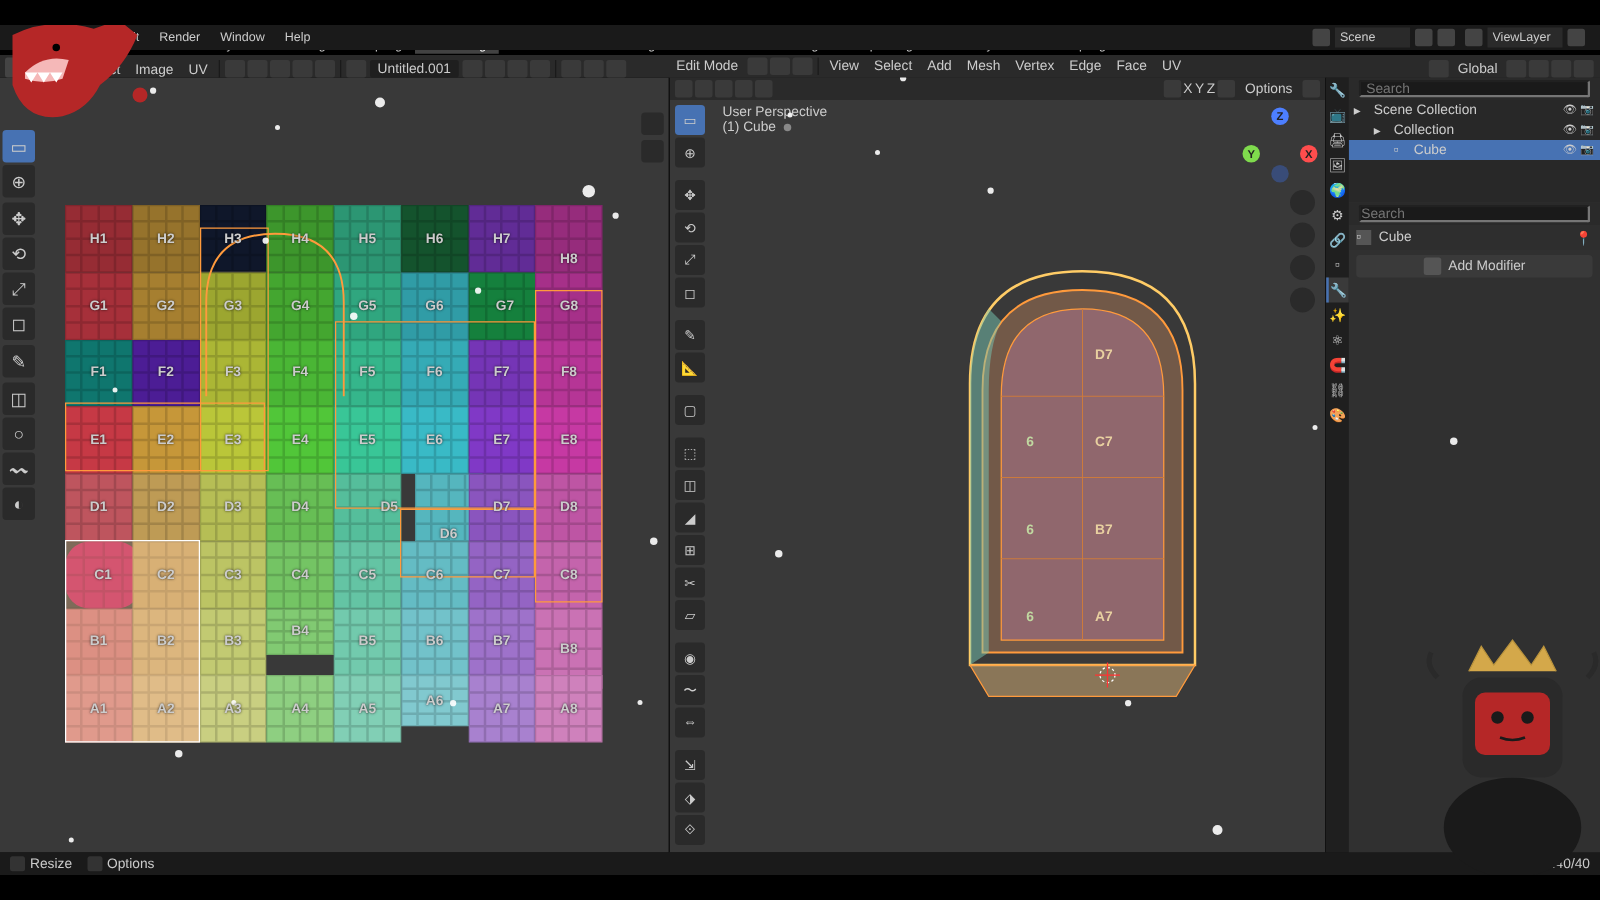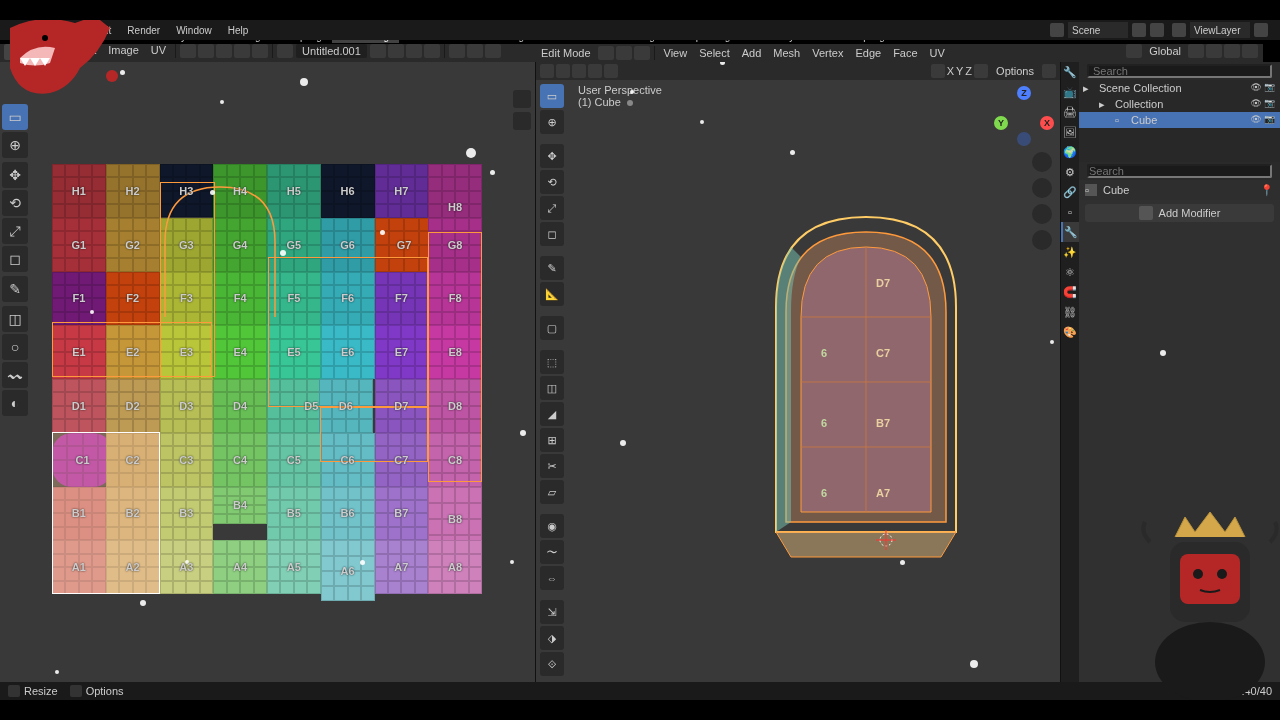--- a/index.html
+++ b/index.html
@@ -10,21 +10,21 @@
 .menubar .logo{width:50px}
 .menubar .mitem{padding:0 8px;cursor:pointer;font-size:10px}
 .menubar .spacer{flex:1}
 .menubar .scene-sel{display:flex;align-items:center;gap:4px;margin-right:8px}
 .menubar .scene-sel input{background:#2a2a2a;border:none;height:16px;width:60px;padding:0 4px;font-size:10px}
 .menubar .scicon{width:14px;height:14px;background:#444;border-radius:2px}
 .tabbar{position:absolute;top:28px;left:0;right:0;height:16px;display:flex;align-items:center;padding-left:160px;z-index:49}
 .tabbar .tab{padding:1px 10px;font-size:10px;cursor:pointer;border-radius:3px 3px 0 0}
 .tabbar .tab.active{background:#424242;color:#fff}
 .tabbar .plus{padding:0 6px;cursor:pointer}
-.headerbar{position:absolute;top:44px;left:0;right:17px;height:18px;background:#2a2a2a;display:flex;align-items:flex-start;font-size:10px;z-index:48}
+.headerbar{position:absolute;top:44px;left:0;right:0;height:18px;background:#2a2a2a;display:flex;align-items:flex-end;font-size:10px;z-index:48}
 .headerbar .area-icon{width:16px;height:16px;background:#444;margin:0 4px;border-radius:2px}
 .headerbar .hmenu{padding:0 6px;cursor:pointer}
 .headerbar .hbtn{width:16px;height:14px;background:#3a3a3a;margin:0 1px;border-radius:2px;cursor:pointer}
 .headerbar .hsep{width:1px;height:14px;background:#1a1a1a;margin:0 3px}
 .headerbar .filename{padding:0 6px;background:#1f1f1f;border-radius:2px;height:14px;line-height:14px;margin:0 2px}
 .headerbar .right-cluster{margin-left:auto;display:flex;align-items:center;padding-right:4px}
 .content{position:absolute;top:62px;left:0;right:0;bottom:38px}
 .uv-area{position:absolute;left:0;top:0;width:535px;bottom:0;background:#393939}
 .viewport{position:absolute;left:535px;top:0;right:220px;bottom:0;background:#393939;border-left:1px solid #111}
 .right-panel{position:absolute;right:0;top:0;width:220px;bottom:0;background:#2a2a2a;border-left:1px solid #111}
@@ -302,21 +302,21 @@
             <div></div>
             <div></div>
             <div></div>
             <div></div>
             <div></div>
             <div></div>
             <div></div>
           </div>
           <span style="position: relative; z-index: 1;">H5</span>
         </div>
-        <div class="uv-cell" style="left: 268.75px; top: 0px; width: 53.75px; height: 53.75px; background: #0f172a;">
+        <div class="uv-cell" style="left: 268.75px; top: 0px; width: 53.75px; height: 53.75px; background: #14532d;">
           <div class="sub">
             <div></div>
             <div></div>
             <div></div>
             <div></div>
             <div></div>
             <div></div>
             <div></div>
             <div></div>
             <div></div>
@@ -491,21 +491,21 @@
             <div></div>
             <div></div>
             <div></div>
             <div></div>
             <div></div>
             <div></div>
             <div></div>
           </div>
           <span style="position: relative; z-index: 1;">G6</span>
         </div>
-        <div class="uv-cell" style="left: 322.5px; top: 53.75px; width: 59px; height: 53.75px; background: #c2410c;">
+        <div class="uv-cell" style="left: 322.5px; top: 53.75px; width: 59px; height: 53.75px; background: #15803d;">
           <div class="sub">
             <div></div>
             <div></div>
             <div></div>
             <div></div>
             <div></div>
             <div></div>
             <div></div>
             <div></div>
             <div></div>
@@ -533,42 +533,42 @@
             <div></div>
             <div></div>
             <div></div>
             <div></div>
             <div></div>
             <div></div>
             <div></div>
           </div>
           <span style="position: relative; z-index: 1;">G8</span>
         </div>
-        <div class="uv-cell" style="left: 0px; top: 107.5px; width: 53.75px; height: 53.75px; background: #701a75;">
+        <div class="uv-cell" style="left: 0px; top: 107.5px; width: 53.75px; height: 53.75px; background: #0f766e;">
           <div class="sub">
             <div></div>
             <div></div>
             <div></div>
             <div></div>
             <div></div>
             <div></div>
             <div></div>
             <div></div>
             <div></div>
             <div></div>
             <div></div>
             <div></div>
             <div></div>
             <div></div>
             <div></div>
             <div></div>
           </div>
           <span style="position: relative; z-index: 1;">F1</span>
         </div>
-        <div class="uv-cell" style="left: 53.75px; top: 107.5px; width: 53.75px; height: 53.75px; background: #c2410c;">
+        <div class="uv-cell" style="left: 53.75px; top: 107.5px; width: 53.75px; height: 53.75px; background: #4c1d95;">
           <div class="sub">
             <div></div>
             <div></div>
             <div></div>
             <div></div>
             <div></div>
             <div></div>
             <div></div>
             <div></div>
             <div></div>
@@ -974,21 +974,21 @@
             <div></div>
             <div></div>
             <div></div>
             <div></div>
             <div></div>
             <div></div>
             <div></div>
           </div>
           <span style="position: relative; z-index: 1; margin-left: 35px;">D5</span>
         </div>
-        <div class="uv-cell" style="left: 267px; top: 215px; width: 53.75px; height: 53.75px; background: rgb(85, 182, 190);">
+        <div class="uv-cell" style="left: 280px; top: 215px; width: 53.75px; height: 53.75px; background: rgb(85, 182, 190); align-items: flex-end;">
           <div class="sub">
             <div></div>
             <div></div>
             <div></div>
             <div></div>
             <div></div>
             <div></div>
             <div></div>
             <div></div>
             <div></div>
@@ -1037,21 +1037,21 @@
             <div></div>
             <div></div>
             <div></div>
             <div></div>
             <div></div>
             <div></div>
             <div></div>
           </div>
           <span style="position: relative; z-index: 1;">D8</span>
         </div>
-        <div class="uv-cell" style="left: 0px; top: 268.75px; width: 61px; height: 53.75px; background: #a21caf; border-radius: 20px;">
+        <div class="uv-cell" style="left: 0px; top: 268.75px; width: 61px; height: 53.75px; background: #be185d; border-radius: 20px;">
           <div class="sub">
             <div></div>
             <div></div>
             <div></div>
             <div></div>
             <div></div>
             <div></div>
             <div></div>
             <div></div>
             <div></div>
@@ -1478,21 +1478,21 @@
             <div></div>
             <div></div>
             <div></div>
             <div></div>
             <div></div>
             <div></div>
             <div></div>
           </div>
           <span style="position: relative; z-index: 1;">A5</span>
         </div>
-        <div class="uv-cell" style="left: 268.75px; top: 376.25px; width: 53.75px; height: 61px; background: rgb(129, 201, 207);">
+        <div class="uv-cell" style="left: 268.75px; top: 376.25px; width: 53.75px; height: 41px; background: rgb(129, 201, 207);">
           <div class="sub">
             <div></div>
             <div></div>
             <div></div>
             <div></div>
             <div></div>
             <div></div>
             <div></div>
             <div></div>
             <div></div>

